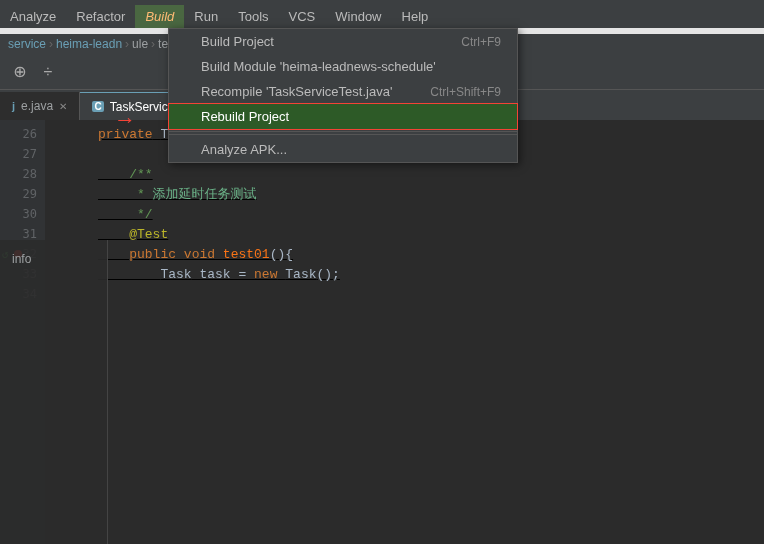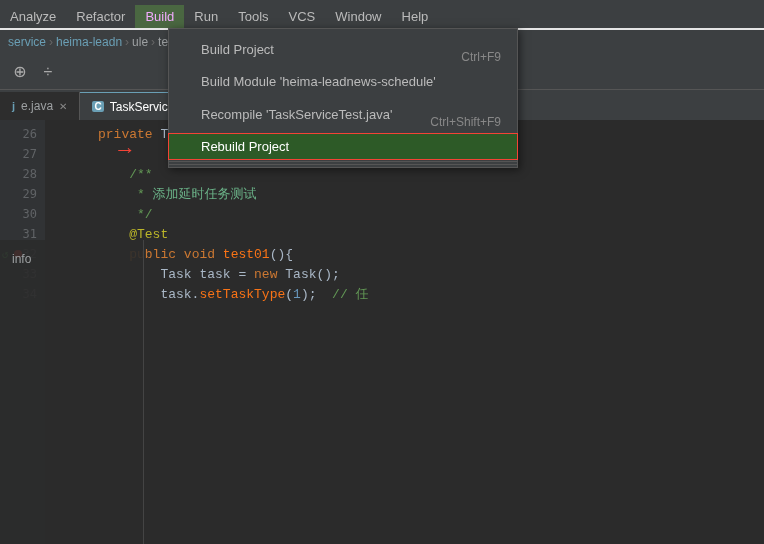--- a/index.html
+++ b/index.html
@@ -44,37 +44,37 @@
       z-index: 100;
     }
 
     .menubar-item {
       padding: 4px 10px;
       color: #bbbbbb;
       font-size: 13px;
       cursor: pointer;
       white-space: nowrap;
     }
-    .menubar-item.active { background: #4a6741; color: #f0abfc; }
+    .menubar-item.active { background: #4a6741; color: #fdba74; font-style: italic; }
 
     .window-title {
       position: absolute;
       right: 10px;
       top: 5px;
       color: #888;
       font-size: 12px;
     }
 
     
     .breadcrumb-bar {
       position: absolute;
       top: 28px; left: 0; right: 0;
       height: 26px;
       background: #3c3f41;
-      border-top: 2px solid #e5e5e5;
+      border-top: 6px solid #e5e5e5;
       display: flex;
       align-items: center;
       padding: 0 8px;
       z-index: 100;
     }
 
     .breadcrumb-item {
       color: #9da0a2;
       font-size: 12px;
     }
@@ -179,20 +179,21 @@
       align-items: center;
       justify-content: flex-end;
       padding-right: 8px;
       font-family: 'Consolas', monospace;
     }
 
     .code-content {
       position: absolute;
       left: 45px; top: 0; right: 0; bottom: 0;
       padding: 4px 8px;
+      text-decoration: underline;
     }
 
     .code-line {
       height: 20px;
       display: flex;
       align-items: center;
       white-space: pre;
       font-family: 'Consolas', 'Courier New', monospace;
       font-size: 13px;
     }
@@ -236,35 +237,34 @@
       background: #2d5a27;
       color: #ffffff;
       outline: 1px solid #f44336;
     }
     .menu-item.disabled { color: #666; cursor: default; }
 
     .menu-shortcut {
       color: #888;
       font-size: 12px;
       margin-left: 20px;
-      margin-top: 16px;
     }
 
     .menu-divider {
       height: 1px;
       background: #555;
       margin: 2px 0;
     }
 
     
     .left-panel {
       position: absolute;
       top: 120px;
       left: 0;
-      width: 144px;
+      width: 108px;
       bottom: 0;
       background: rgba(43,43,43,0.9);
       border-right: 1px solid #444;
       padding: 8px 4px;
       z-index: 2;
     }
 
     .left-panel-item {
       color: #9da0a2;
       font-size: 12px;
@@ -369,23 +369,20 @@
       </div>
 
       <div class="code-line">
         <span class="kw">    public</span><span class="plain"> </span><span class="kw">void</span><span class="plain"> </span><span class="fn">test01</span><span class="plain">(){</span>
       </div>
 
       <div class="code-line">
         <span class="plain">        </span><span class="cn">Task</span><span class="plain"> task = </span><span class="kw">new</span><span class="plain"> </span><span class="cn">Task</span><span class="plain">();</span>
       </div>
 
-      <div class="code-line">
-        <span class="plain">        task.</span><span class="fn">setTaskType</span><span class="plain">(</span><span class="num">1</span><span class="plain">);  </span><span class="cm">// 任</span>
-      </div>
     </div>
   </div>
 </div>
 
 <div class="dropdown-container">
   <div class="dropdown-menu">
 
     <div class="menu-item">
       <span>Build Project</span>
       <span class="menu-shortcut">Ctrl+F9</span>
@@ -403,15 +400,18 @@
     <div class="menu-item selected-item" style="position:relative;">
       <span style="position:absolute;left:-55px;top:50%;transform:translateY(-50%);color:#f44336;font-size:22px;font-weight:bold;line-height:1;">→</span>
       <span>Rebuild Project</span>
     </div>
 
     <div class="menu-divider"></div>
 
 
     <div class="menu-divider"></div>
 
+    <div class="menu-item">
+      <span>Analyze APK...</span>
+    </div>
 
   </div>
 </div>
 
 </body></html>

